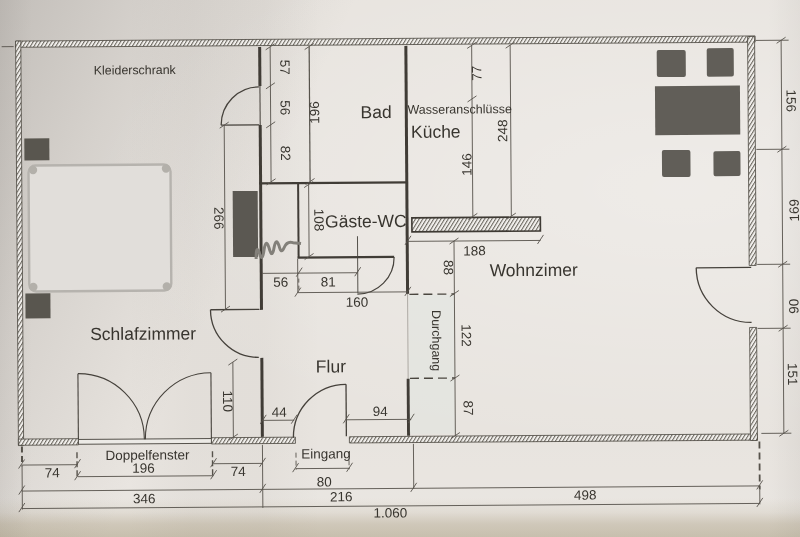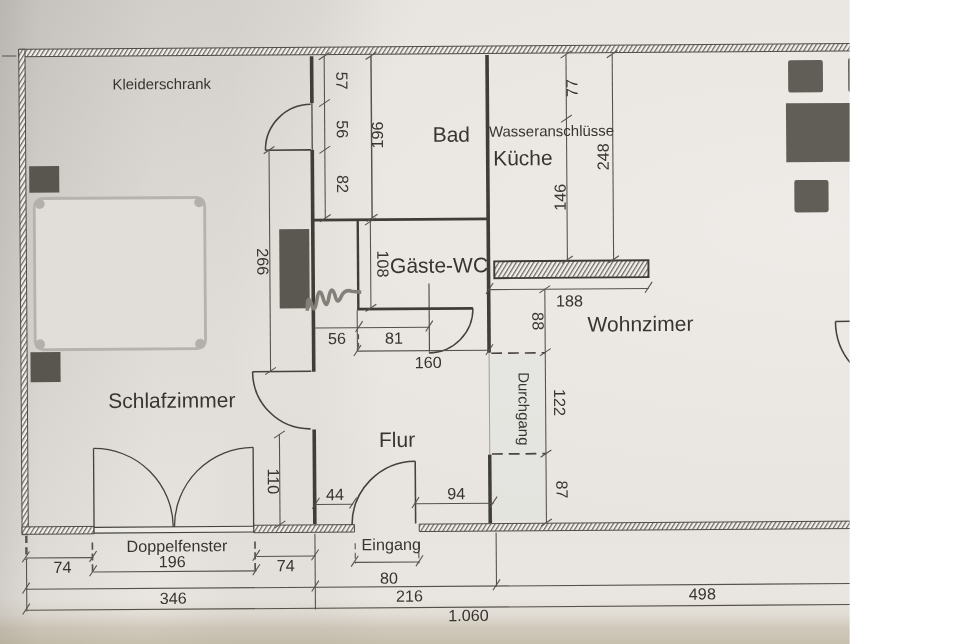--- a/index.html
+++ b/index.html
@@ -1,16 +1,16 @@
 <!DOCTYPE html>
 <html><head>
 <meta charset="utf-8">
 <style>
   html,body{margin:0;padding:0;}
-  #page{position:relative;width:708px;height:537px;overflow:hidden;
+  #page{position:relative;width:800px;height:537px;overflow:hidden;
     background:#e8e4df;
     font-family:"Liberation Sans", sans-serif;}
   #shade{position:absolute;left:0;top:0;width:800px;height:537px;
     background:
       linear-gradient(180deg, rgba(0,0,0,0) 498px, rgba(146,132,96,0.10) 512px, rgba(146,130,92,0.30) 524px, rgba(142,126,88,0.38) 537px),
       linear-gradient(115deg, rgba(108,103,98,0.30) 0%, rgba(108,103,98,0.15) 15%, rgba(255,255,255,0.0) 34%),
       linear-gradient(90deg, rgba(255,255,255,0.0) 16%, rgba(120,114,106,0.05) 24%, rgba(120,114,106,0.05) 33%, rgba(255,255,255,0.0) 40%),
       radial-gradient(140% 90% at 85% 35%, rgba(255,255,255,0.28) 0%, rgba(255,255,255,0.0) 55%),
       linear-gradient(90deg, rgba(110,105,100,0.10) 0%, rgba(255,255,255,0.0) 4%, rgba(255,255,255,0.0) 96%, rgba(110,105,100,0.08) 100%),
       linear-gradient(0deg, rgba(255,255,255,0.10) 0%, rgba(255,255,255,0.0) 20%);

